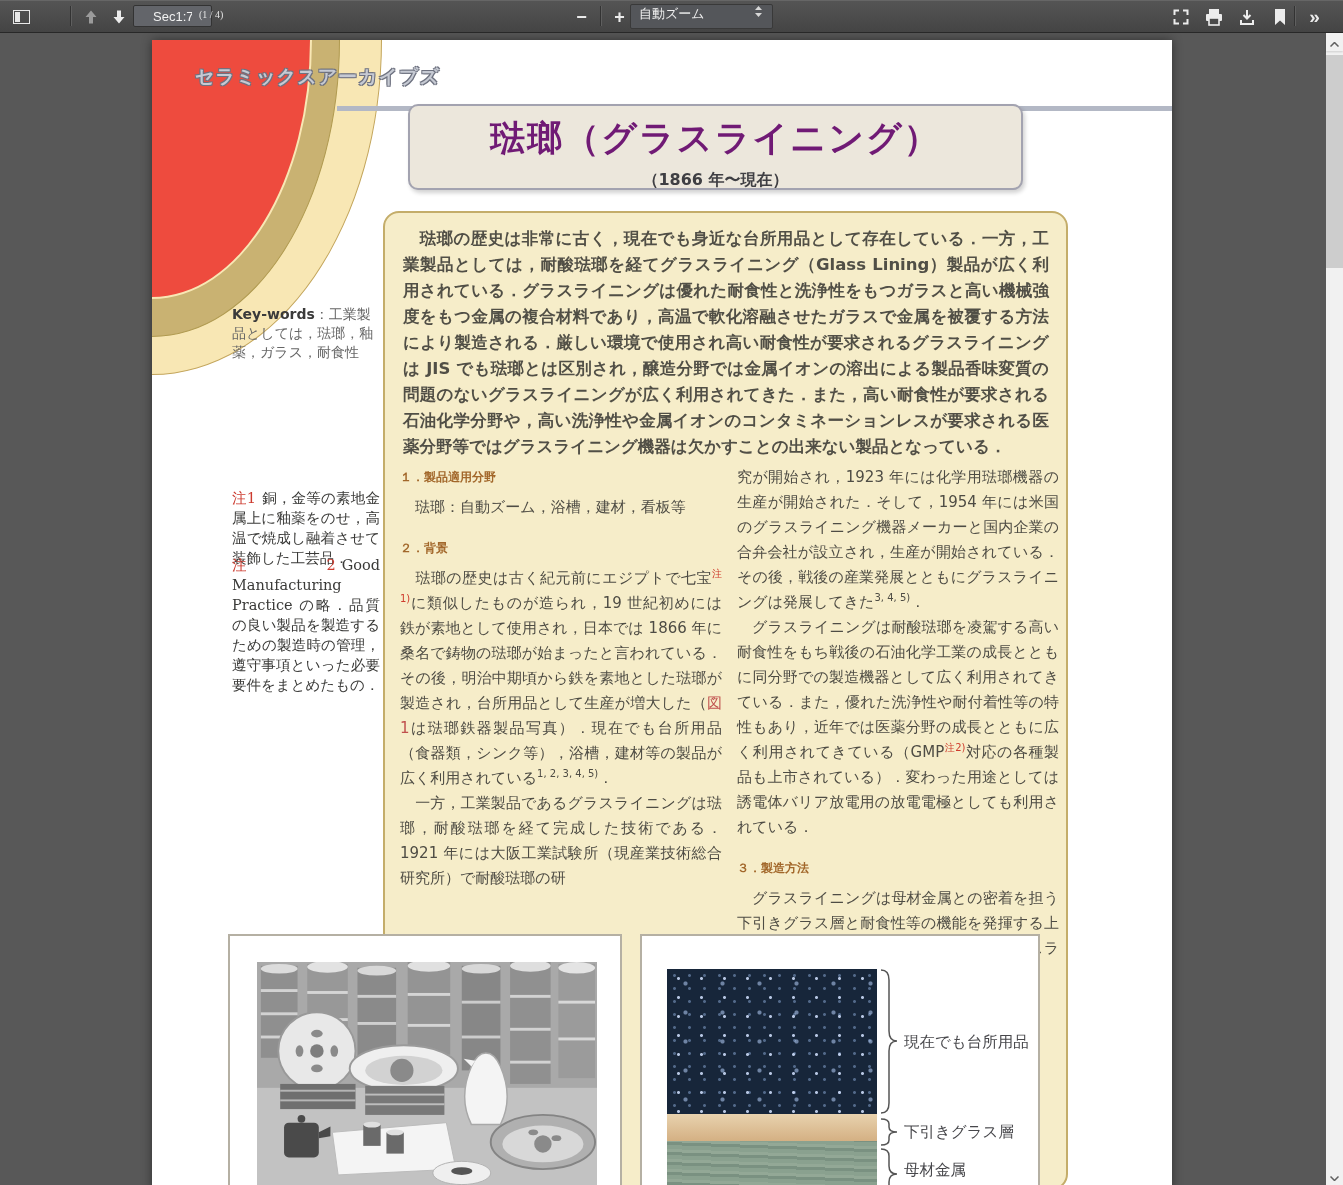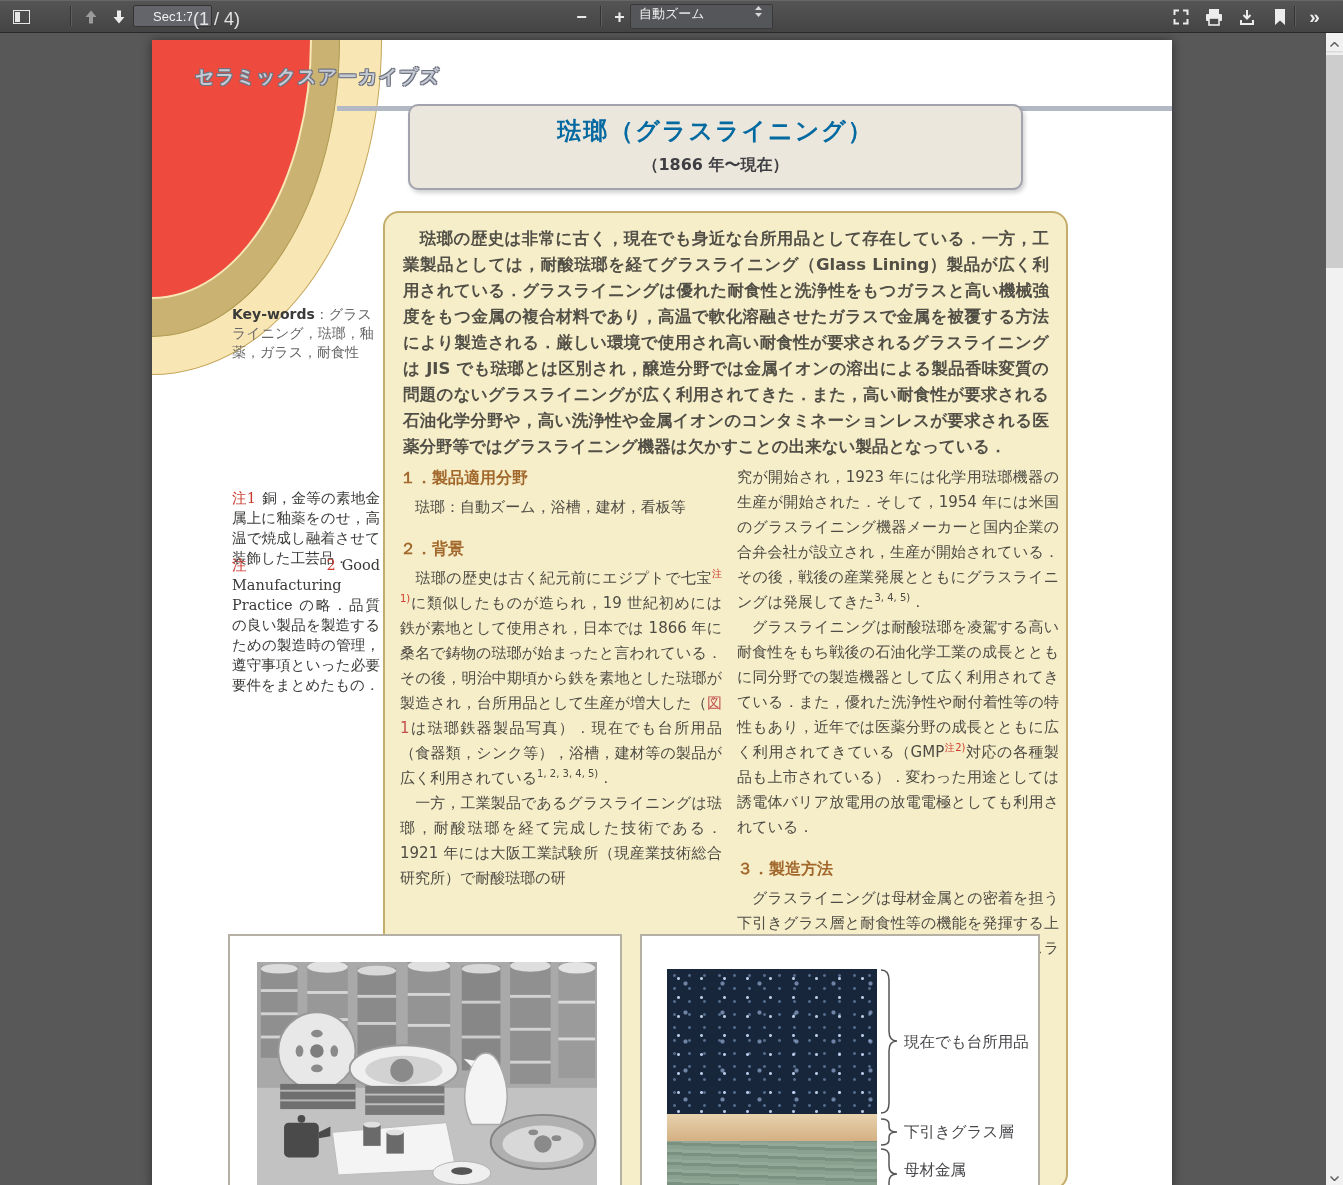--- a/index.html
+++ b/index.html
@@ -12,21 +12,21 @@
              background:linear-gradient(#555,#444); border-bottom:1px solid #282828;
              box-shadow:inset 0 1px 0 #666; z-index:50; }
   .tbtn { position:absolute; top:3px; width:27px; height:27px; border:0; background:transparent;
           display:flex; align-items:center; justify-content:center; border-radius:2px; cursor:default; }
   .tbtn svg { display:block; }
   .tsep { position:absolute; top:6px; width:1px; height:20px; background:#333;
           box-shadow:1px 0 0 #5f5f5f; }
   .pageInput { position:absolute; left:133px; top:5px; width:79px; height:22px;
                background:#63656a; border:1px solid #333; border-radius:2px;
                color:#f2f2f2; font-size:13px; padding:0 19px; outline:none; }
-  .pageCount { position:absolute; left:193px; top:9px; color:#e4e4e4; font-size:18px; }
+  .pageCount { position:absolute; left:199px; top:9px; color:#e4e4e4; font-size:10px;font-family:Liberation Serif, serif; }
   .zoomTxt { color:#ececec; font-size:18px; font-weight:bold; line-height:1; }
   .scaleSelect { position:absolute; left:630px; top:4px; width:143px; height:25px;
                  background:#54565a; border:1px solid #393939; border-radius:2px;
                  color:#f0f0f0; font-size:13px; display:flex; align-items:flex-start;
                  padding:0 8px; justify-content:space-between; }
   .more { color:#ececec; font-size:19px; font-weight:bold; line-height:1; }
 
   
   .scrollbar { position:absolute; right:0; top:33px; width:17px; height:1152px; background:#f1f1f1; }
   .sbtn { position:absolute; left:0; width:17px; height:18px; background:#f1f1f1;
@@ -49,21 +49,21 @@
 
   .brand { position:absolute; left:43px; top:24px; z-index:6; font-size:19px; font-weight:bold;
            letter-spacing:1px; color:#c6cad3;
            text-shadow:1px 1px 0 #6e7280,-1px -1px 0 #6e7280,1px -1px 0 #6e7280,-1px 1px 0 #6e7280; }
 
   .divider { position:absolute; left:185px; top:66px; width:835px; height:5px; background:#b3b8c5; z-index:4; }
 
   .titleBox { position:absolute; left:256px; top:64px; width:615px; height:86px; z-index:5;
               background:#ece7dc; border:2px solid #a3a3b0; border-radius:10px;
               box-shadow:2px 3px 4px rgba(0,0,0,.18); text-align:center; }
-  .titleBox .t { margin-top:9px; font-size:24px; font-weight:bold; letter-spacing:2px; color:#0369a1; }
+  .titleBox .t { margin-top:9px; font-size:35px; font-weight:bold; letter-spacing:2px; color:#701a75; }
   .titleBox .s { margin-top:8px; font-size:16px; font-weight:bold; color:#3f3f43; }
 
   .panel { position:absolute; left:231px; top:171px; width:685px; height:979px; z-index:2;
            background:#f6edc9; border:2px solid #c4ad6a; border-radius:16px; }
 
   .intro { position:absolute; left:251px; top:186px; width:646px; z-index:3;
            font-size:16.5px; line-height:26px; font-weight:600; color:#514f46;
            text-align:justify; }
 
   .sideNote { position:absolute; z-index:3; width:148px; font-size:14px; line-height:19px; color:#666; }
@@ -71,21 +71,21 @@
   .kw b { color:#3a3a3a;text-align:center; }
   .note { font-family:"DejaVu Serif", serif; color:#3a3a38; font-size:14.5px; line-height:20px; text-align:justify; }
   .note .nl { color:#cc3a2e; margin-right:6px; }
   .n1 { left:80px; top:448px; }
   .n2 { left:80px; top:515px; }
 
   .col { position:absolute; top:425px; width:322px; z-index:3; font-size:15px; line-height:25px;
          color:#4e4c44; text-align:justify; }
   .col-l { left:248px; }
   .col-r { left:585px; }
-  .col h4 { font-size:16px; color:#a2672a; font-weight:bold; margin:0 0 5px; text-align:left; }
+  .col h4 { font-size:12px; color:#a2672a; font-weight:bold; margin:0 0 5px; text-align:left; }
   .col h4.mt { margin-top:16px; }
   .col p { margin:0; }
   .sup { font-size:10px; vertical-align:super; line-height:0; }
   .red { color:#cf3b2c; }
   .figref { color:#c0504d; }
 
   
   .figBox { position:absolute; z-index:4; background:#fff; border:2px solid #b5b0a3; }
   .fig1 { left:76px; top:894px; width:394px; height:280px; }
   .fig2 { left:488px; top:894px; width:400px; height:280px; }
@@ -204,21 +204,21 @@
       <div class="titleBox">
         <div class="t">琺瑯（グラスライニング）</div>
         <div class="s">（1866 年〜現在）</div>
       </div>
 
       <div class="panel"></div>
 
       <div class="intro">　琺瑯の歴史は非常に古く，現在でも身近な台所用品として存在している．一方，工業製品としては，耐酸琺瑯を経てグラスライニング（Glass Lining）製品が広く利用されている．グラスライニングは優れた耐食性と洗浄性をもつガラスと高い機械強度をもつ金属の複合材料であり，高温で軟化溶融させたガラスで金属を被覆する方法により製造される．厳しい環境で使用され高い耐食性が要求されるグラスライニングは JIS でも琺瑯とは区別され，醸造分野では金属イオンの溶出による製品香味変質の問題のないグラスライニングが広く利用されてきた．また，高い耐食性が要求される石油化学分野や，高い洗浄性や金属イオンのコンタミネーションレスが要求される医薬分野等ではグラスライニング機器は欠かすことの出来ない製品となっている．</div>
 
       <div class="sideNote kw">
-        <b>Key-words</b><span>：グラスライニング，琺瑯，釉薬，ガラス，耐食性</span>
+        <b>Key-words</b><span>：工業製品としては，琺瑯，釉薬，ガラス，耐食性</span>
       </div>
 
       <div class="sideNote note n1">
         <span class="nl">注1</span><span>銅，金等の素地金属上に釉薬をのせ，高温で焼成し融着させて装飾した工芸品．</span>
       </div>
       <div class="sideNote note n2">
         <span class="nl">注2</span><span>Good Manufacturing Practice の略．品質の良い製品を製造するための製造時の管理，遵守事項といった必要要件をまとめたもの．</span>
       </div>
 
       <div class="col col-l">

